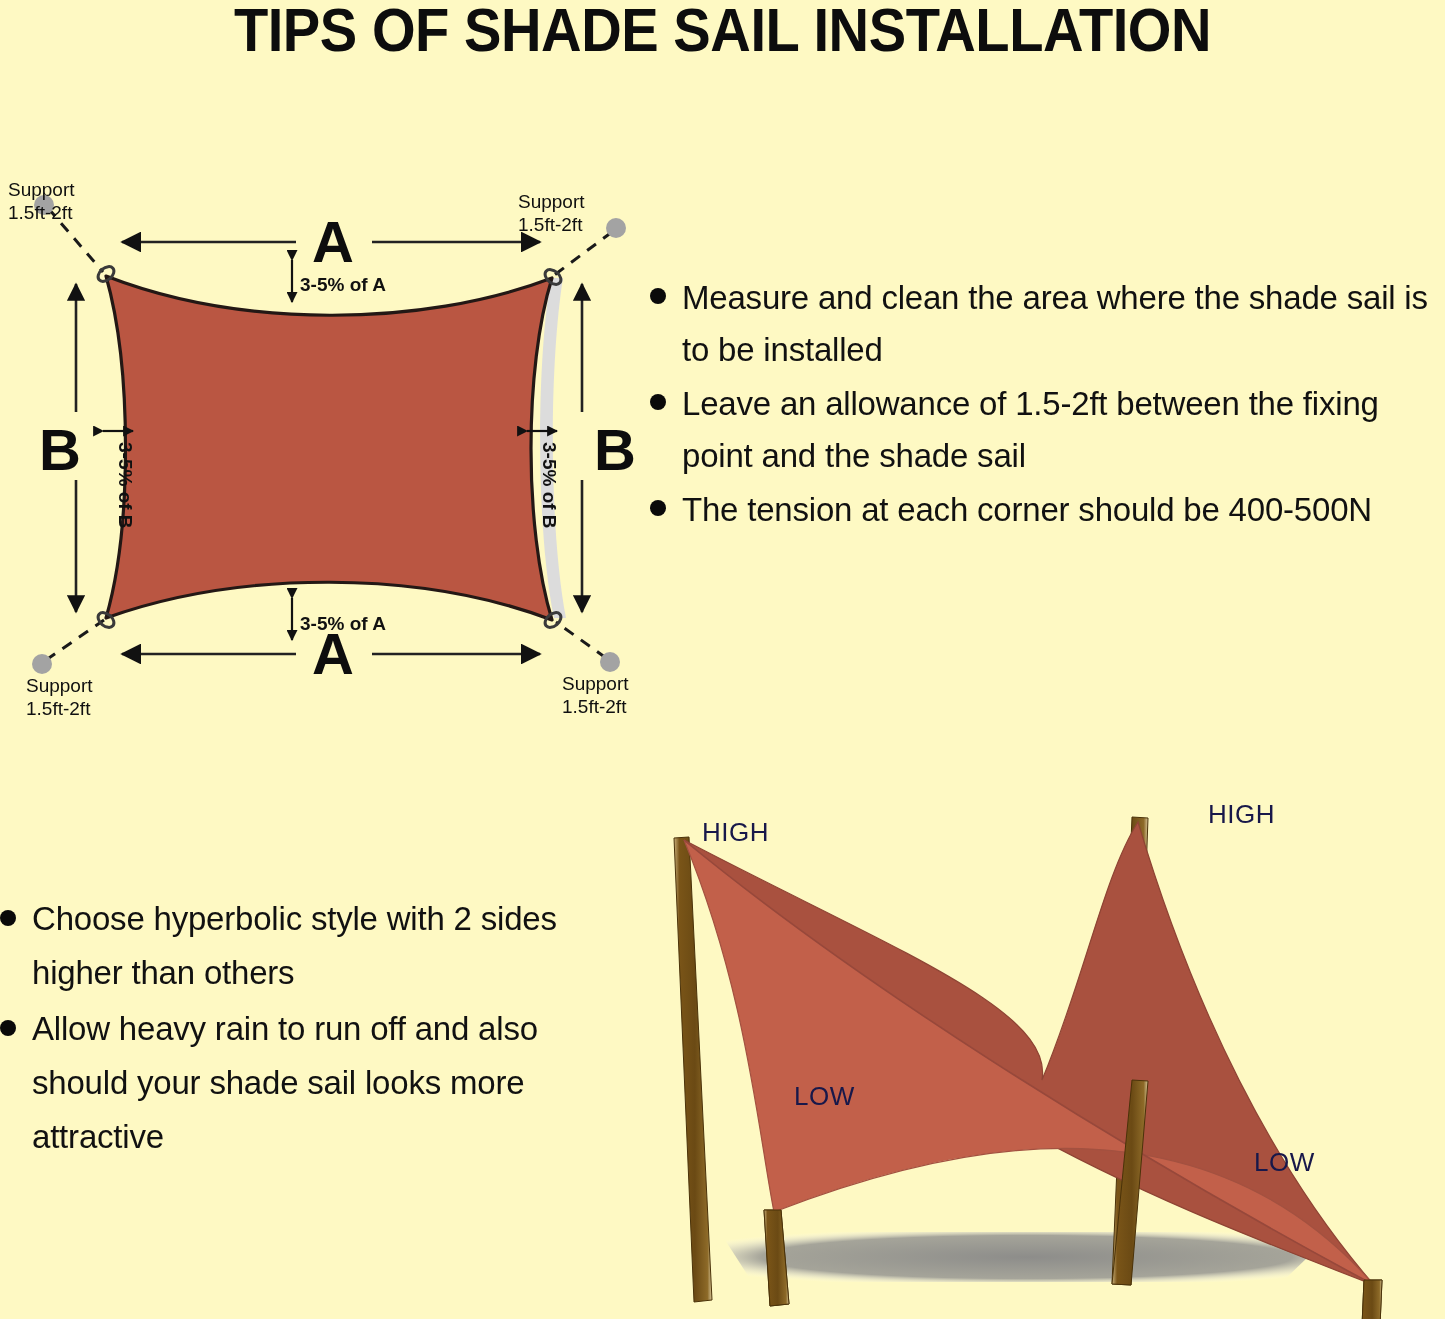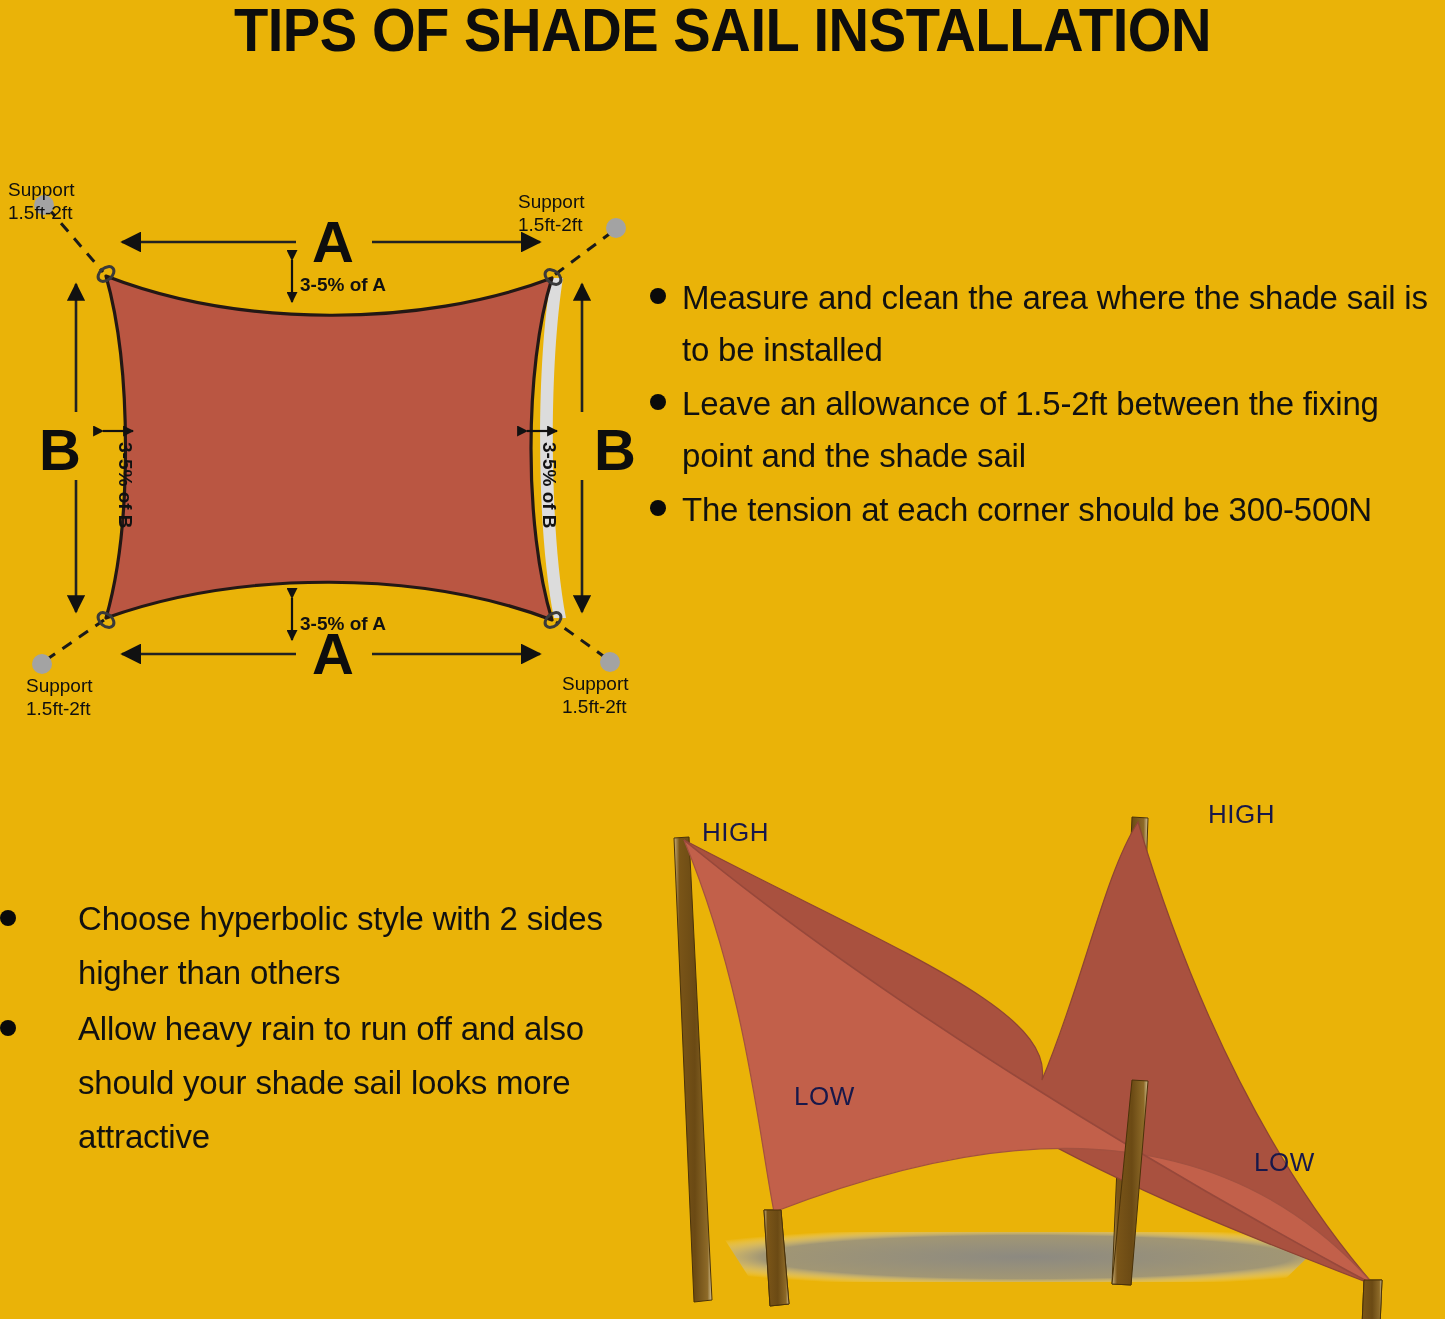--- a/index.html
+++ b/index.html
@@ -10,21 +10,21 @@
     background: #ffffff;
     font-family: "Liberation Sans", sans-serif;
     overflow: hidden;
     position: relative;
   }
 
   #page {
     position: relative;
     width: 1445px;
     height: 1319px;
-    background: #eab308;
+    background: #fef9c3;
   }
 
   
   .title {
     position: absolute;
     left: 0;
     top: 0;
     width: 1445px;
     height: 62px;
     text-align: center;
@@ -88,21 +88,20 @@
   .bullet-text {
     font-family: "Liberation Sans", sans-serif;
     font-size: 33px;
     line-height: 52px;
     color: #111111;
     letter-spacing: -0.2px;
   }
   .bullets-left .bullet-text {
     font-size: 33px;
     line-height: 54px;
-    margin-left: 46px;
   }
   .bullets-left .bullet-dot { margin-top: 18px; }
 
   
   .hypar {
     position: absolute;
     left: 634px;
     top: 780px;
     width: 785px;
     height: 539px;
@@ -243,21 +242,21 @@
     <div class="bullet-row">
       <span class="bullet-dot"></span>
       <span class="bullet-text">Measure and clean the area where the shade sail is to be installed</span>
     </div>
     <div class="bullet-row">
       <span class="bullet-dot"></span>
       <span class="bullet-text">Leave an allowance of 1.5-2ft between the fixing point and the shade sail</span>
     </div>
     <div class="bullet-row">
       <span class="bullet-dot"></span>
-      <span class="bullet-text">The tension at each corner should be 300-500N</span>
+      <span class="bullet-text">The tension at each corner should be 400-500N</span>
     </div>
   </div>
 
   <div class="bullets-left">
     <div class="bullet-row">
       <span class="bullet-dot"></span>
       <span class="bullet-text">Choose hyperbolic style with 2 sides higher than others</span>
     </div>
     <div class="bullet-row">
       <span class="bullet-dot"></span>

